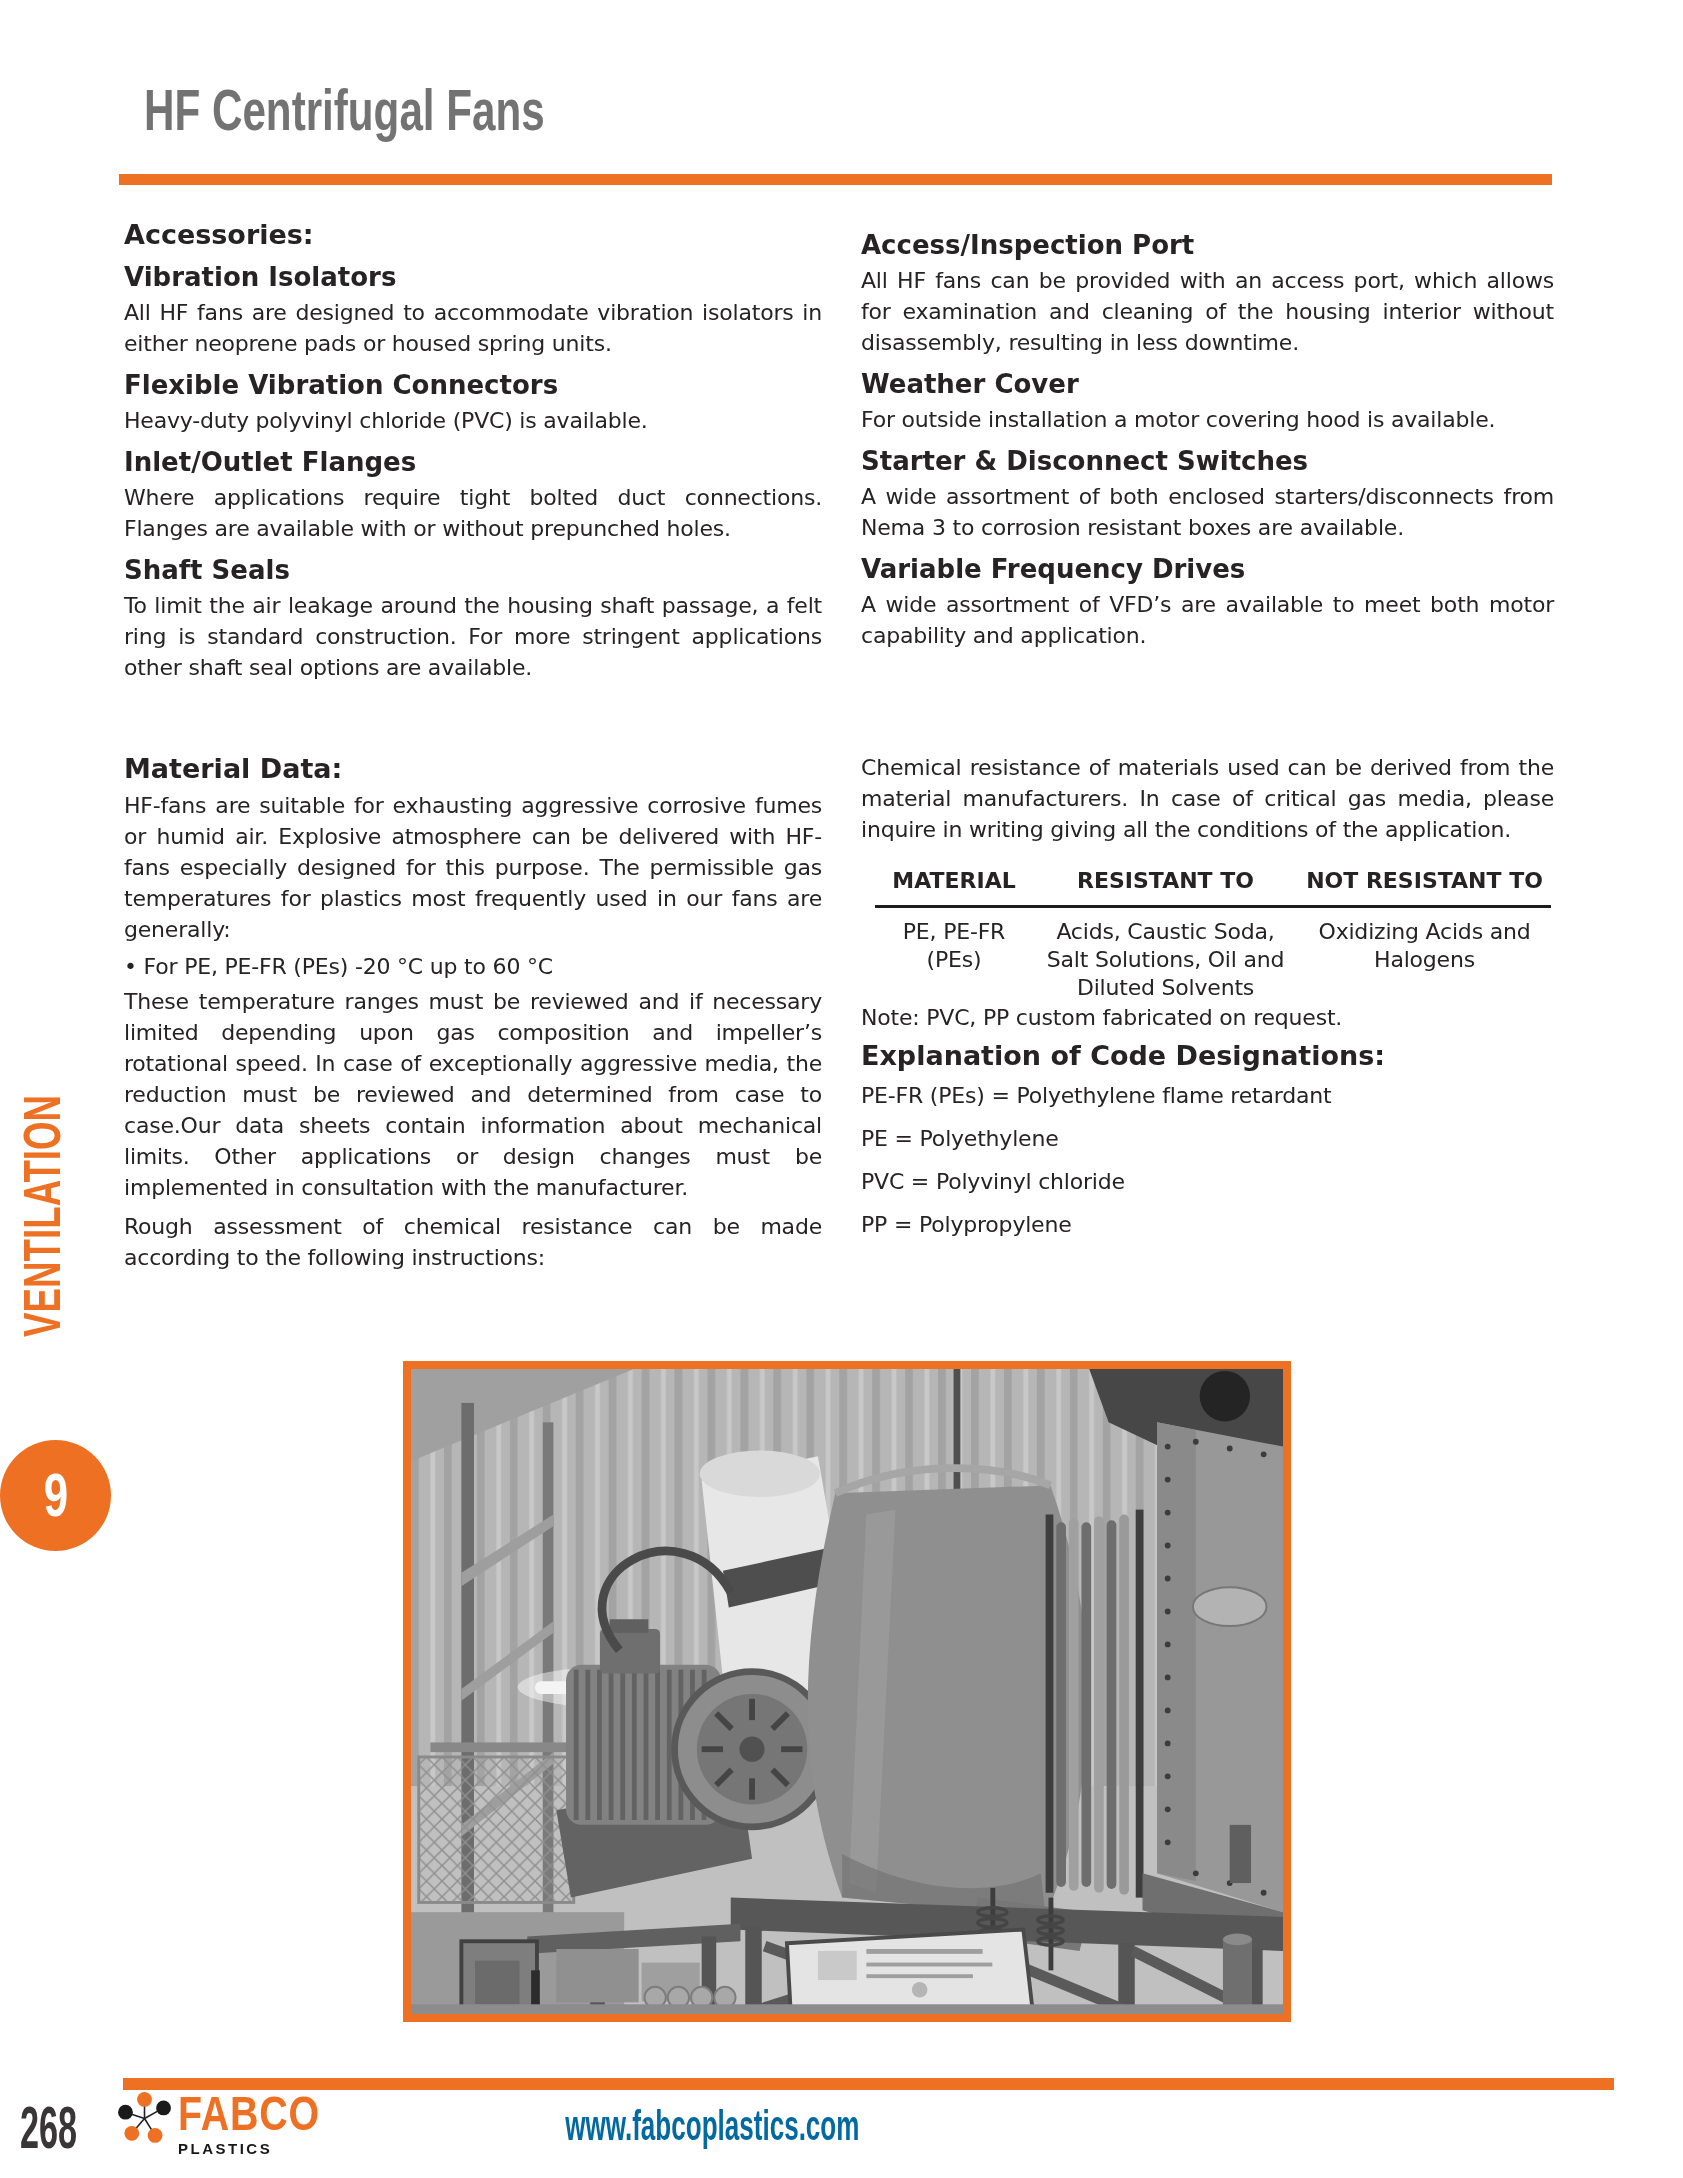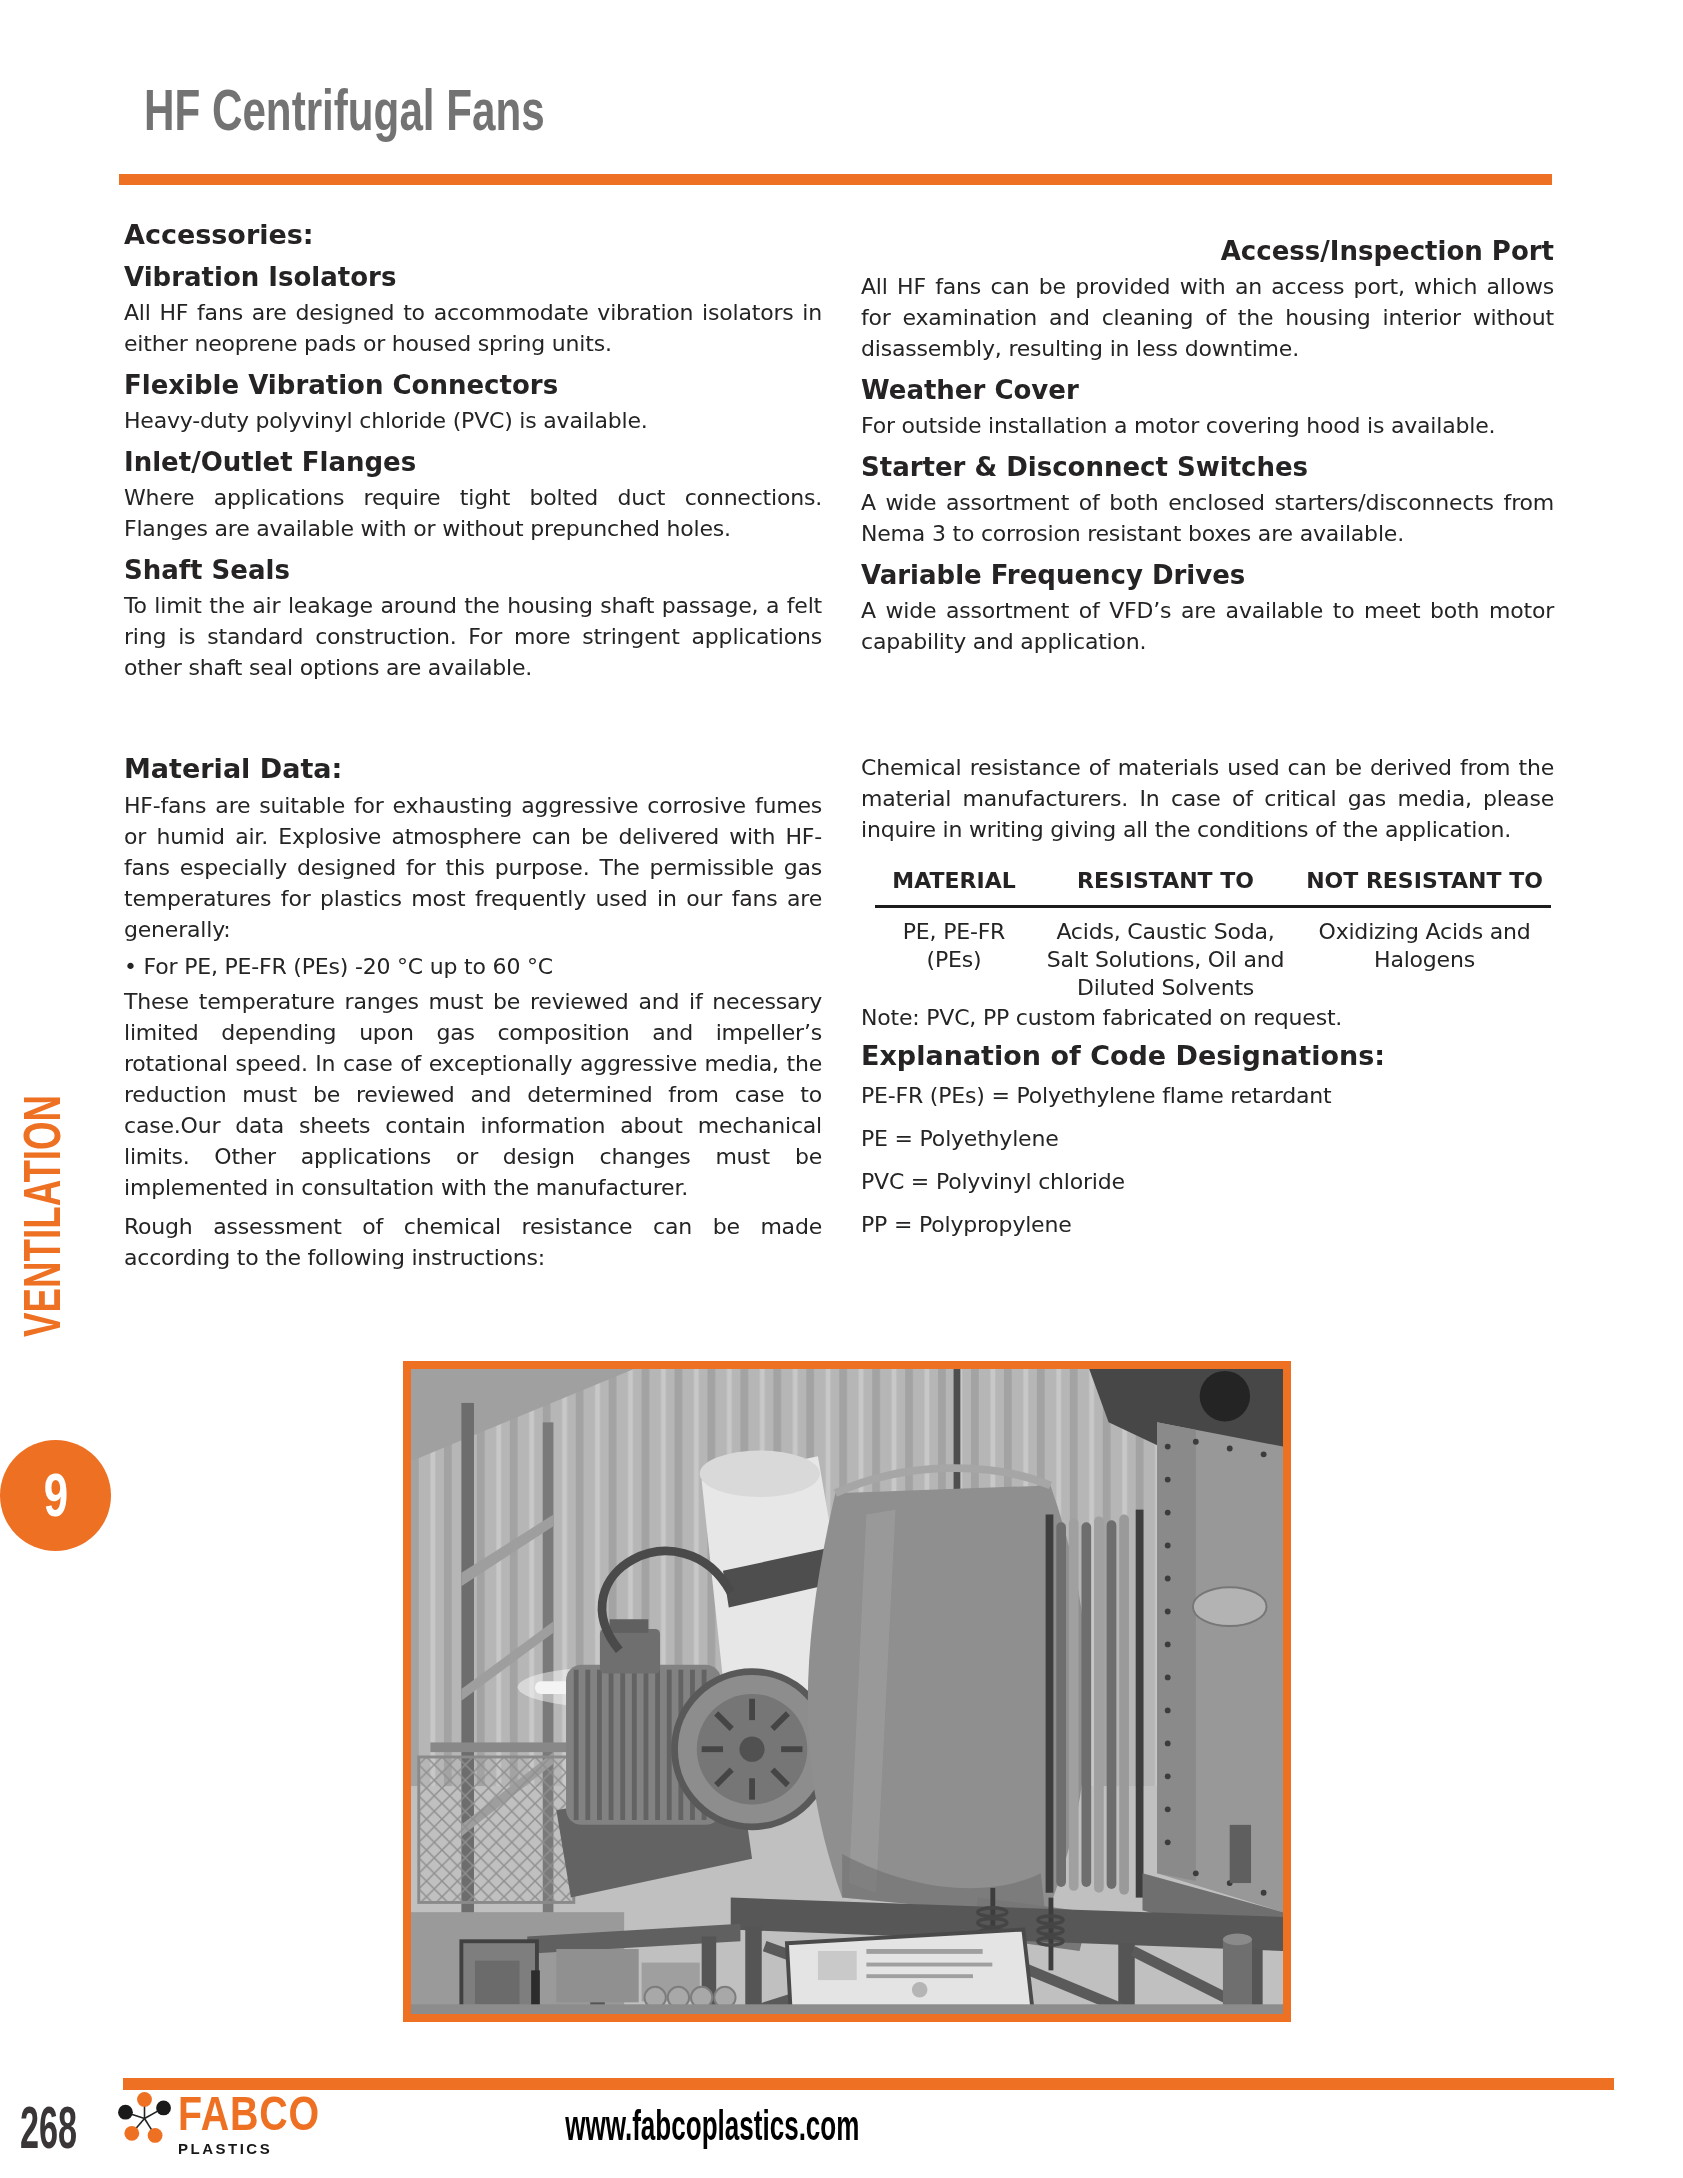--- a/index.html
+++ b/index.html
@@ -26,21 +26,21 @@
         border-bottom:3px solid #1d1d1d;letter-spacing:0;}
   .mat-table .td{font-size:22px;line-height:28px;text-align:center;padding:10px 6px 0 6px;}
   .tbl-note{margin:16px 0 4px 0;text-align:center;width:677px;}
   .code-line{margin:0 0 7px 0;text-align:left;line-height:37px;}
   .photo-frame{position:absolute;left:403px;top:1361px;width:872px;height:645px;border:8px solid #ee7023;
         background:#c0c0c0;}
   .photo-frame svg{display:block;width:100%;height:100%;}
   .footer-rule{position:absolute;left:123px;top:2078px;width:1491px;height:12px;background:#ee7023;}
   .page-number{position:absolute;left:20px;top:2093px;font-size:59px;color:#3a3637;}
   .page-number .cond{transform:scaleX(0.58);}
-  .site-url{position:absolute;left:0;top:2101px;width:1424px;text-align:center;font-size:42px;color:#000000;}
+  .site-url{position:absolute;left:0;top:2101px;width:1424px;text-align:center;font-size:42px;color:#0369a1;}
   .site-url .condC{transform:scaleX(0.62);}
   .logo{position:absolute;left:117px;top:2089px;display:flex;align-items:flex-start;}
   .logo-text{margin-left:6px;}
   .logo-fabco{font-size:48px;color:#ee7023;line-height:48px;letter-spacing:1px;}
   .logo-fabco .cond{transform:scaleX(0.82);}
   .logo-plastics{font-size:15px;color:#171717;font-weight:bold;letter-spacing:2.5px;
         font-family:"Liberation Sans",sans-serif;margin-top:2px;}
 </style>
 </head>
 <body>
@@ -65,21 +65,21 @@
     <p>All HF fans are designed to accommodate vibration isolators in either neoprene pads or housed spring units.</p>
     <h3>Flexible Vibration Connectors</h3>
     <p>Heavy-duty polyvinyl chloride (PVC) is available.</p>
     <h3>Inlet/Outlet Flanges</h3>
     <p>Where applications require tight bolted duct connections. Flanges are available with or without prepunched holes.</p>
     <h3>Shaft Seals</h3>
     <p>To limit the air leakage around the housing shaft passage, a felt ring is standard construction. For more stringent applications other shaft seal options are available.</p>
   </div>
 
   <div class="colblock" style="left:861px;top:218px;width:693px;">
-    <h3 style="margin-top:17px;text-align:right;">Access/Inspection Port</h3>
+    <h3 style="margin-top:11px;">Access/Inspection Port</h3>
     <p>All HF fans can be provided with an access port, which allows for examination and cleaning of the housing interior without disassembly, resulting in less downtime.</p>
     <h3>Weather Cover</h3>
     <p>For outside installation a motor covering hood is available.</p>
     <h3>Starter &amp; Disconnect Switches</h3>
     <p>A wide assortment of both enclosed starters/disconnects from Nema 3 to corrosion resistant boxes are available.</p>
     <h3>Variable Frequency Drives</h3>
     <p>A wide assortment of VFD’s are available to meet both motor capability and application.</p>
   </div>
 
   <div class="colblock" style="left:124px;top:752px;width:698px;">

